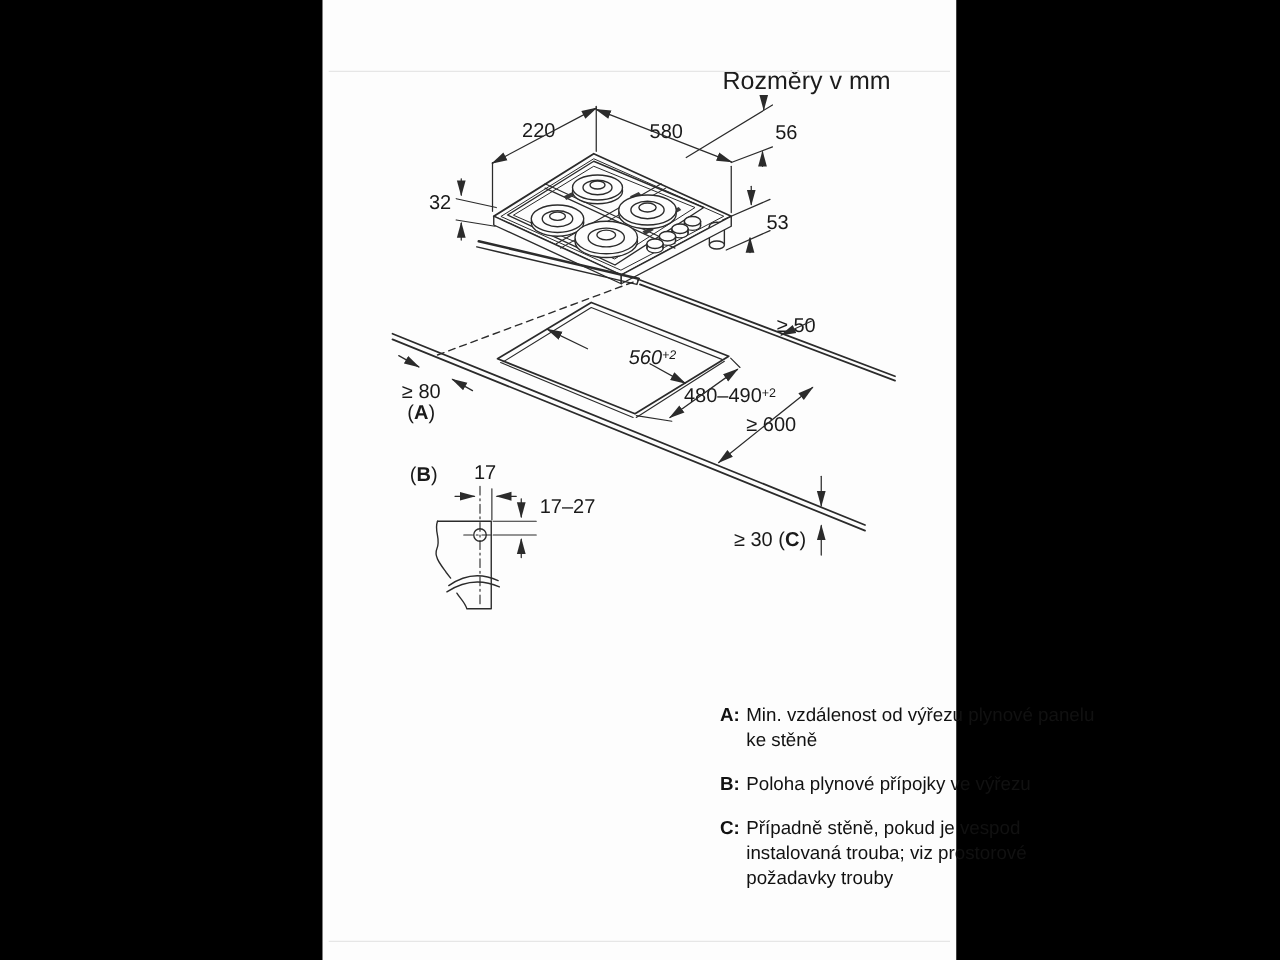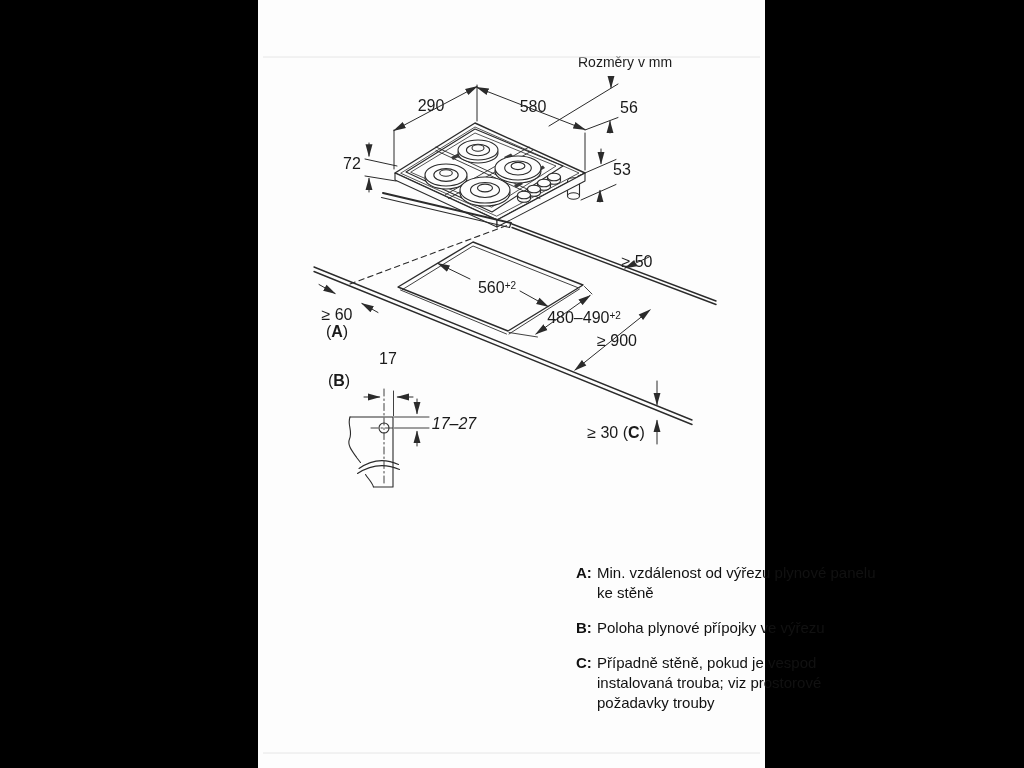--- a/index.html
+++ b/index.html
@@ -4,21 +4,21 @@
 <style>
   html,body{margin:0;padding:0;background:#000;}
   #stage{position:relative;width:1024px;height:768px;background:#000;overflow:hidden;
          font-family:"Liberation Sans","DejaVu Sans",sans-serif;}
   #panel{position:absolute;left:258px;top:0;width:507px;height:768px;background:#fdfdfd;}
   #draw{position:absolute;left:0;top:0;width:1024px;height:768px;pointer-events:none;}
   .lbl{position:absolute;color:#1a1a1a;font-size:16px;line-height:17px;white-space:nowrap;
        transform:translate(-50%,-50%);}
   .lbl sup{font-size:10px;vertical-align:4px;letter-spacing:0;}
   .lbl b{font-weight:bold;}
-  #title{position:absolute;left:320px;top:54px;font-size:14px;color:#1c1c1c;white-space:nowrap;}
+  #title{position:absolute;left:320px;top:54px;font-size:20px;color:#1c1c1c;white-space:nowrap;}
   #legend{position:absolute;left:318px;top:563px;width:302px;color:#111;font-size:15px;line-height:20px;}
   .litem{display:flex;margin-bottom:15px;}
   .lkey{font-weight:bold;width:21px;flex:0 0 21px;}
   .ltext{flex:1;}
 </style>
 </head>
 <body>
 
 <div id="stage">
   <div style="position:absolute;left:0;top:0;width:258px;height:768px;background:#000;"></div>
@@ -36,36 +36,36 @@
         <span class="lkey">B:</span>
         <span class="ltext">Poloha plynové přípojky ve výřezu</span>
       </div>
       <div class="litem">
         <span class="lkey">C:</span>
         <span class="ltext">Případně stěně, pokud je vespod instalovaná trouba; viz prostorové požadavky trouby</span>
       </div>
     </div>
   </div>
 
-  <div class="lbl" style="left:431px;top:105px;">290</div>
+  <div class="lbl" style="left:431px;top:105px;">220</div>
   <div class="lbl" style="left:533px;top:106px;">580</div>
   <div class="lbl" style="left:629px;top:107px;">56</div>
-  <div class="lbl" style="left:352px;top:163px;">72</div>
-  <div class="lbl" style="left:622px;top:169px;">53</div>
-
-  <div class="lbl" style="left:497px;top:286px;"><span>560</span><sup>+2</sup></div>
+  <div class="lbl" style="left:352px;top:163px;">32</div>
+  <div class="lbl" style="left:622px;top:179px;">53</div>
+
+  <div class="lbl" style="left:522px;top:286px;font-style:italic;"><span>560</span><sup>+2</sup></div>
   <div class="lbl" style="left:584px;top:316px;"><span>480–490</span><sup>+2</sup></div>
   <div class="lbl" style="left:637px;top:261px;">≥ 50</div>
-  <div class="lbl" style="left:337px;top:314px;">≥ 60</div>
+  <div class="lbl" style="left:337px;top:314px;">≥ 80</div>
   <div class="lbl" style="left:337px;top:331px;"><span>(</span><b>A</b><span>)</span></div>
-  <div class="lbl" style="left:617px;top:340px;">≥ 900</div>
+  <div class="lbl" style="left:617px;top:340px;">≥ 600</div>
 
   <div class="lbl" style="left:339px;top:380px;"><span>(</span><b>B</b><span>)</span></div>
-  <div class="lbl" style="left:388px;top:358px;">17</div>
-  <div class="lbl" style="left:454px;top:423px;font-style:italic;">17–27</div>
+  <div class="lbl" style="left:388px;top:379px;">17</div>
+  <div class="lbl" style="left:454px;top:406px;">17–27</div>
   <div class="lbl" style="left:616px;top:432px;"><span>≥ 30 (</span><b>C</b><span>)</span></div>
 
   <svg id="draw" viewBox="0 0 1024 768">
     <defs>
       <marker id="arw" viewBox="0 0 12 8" refX="11" refY="4" markerWidth="13" markerHeight="8.5" orient="auto-start-reverse" markerUnits="userSpaceOnUse">
         <path d="M0,0.7 L12,4 L0,7.3 Z" fill="#2b2b2b"></path>
       </marker>
     </defs>
 
     <g stroke="#e6e6e6" stroke-width="1">

